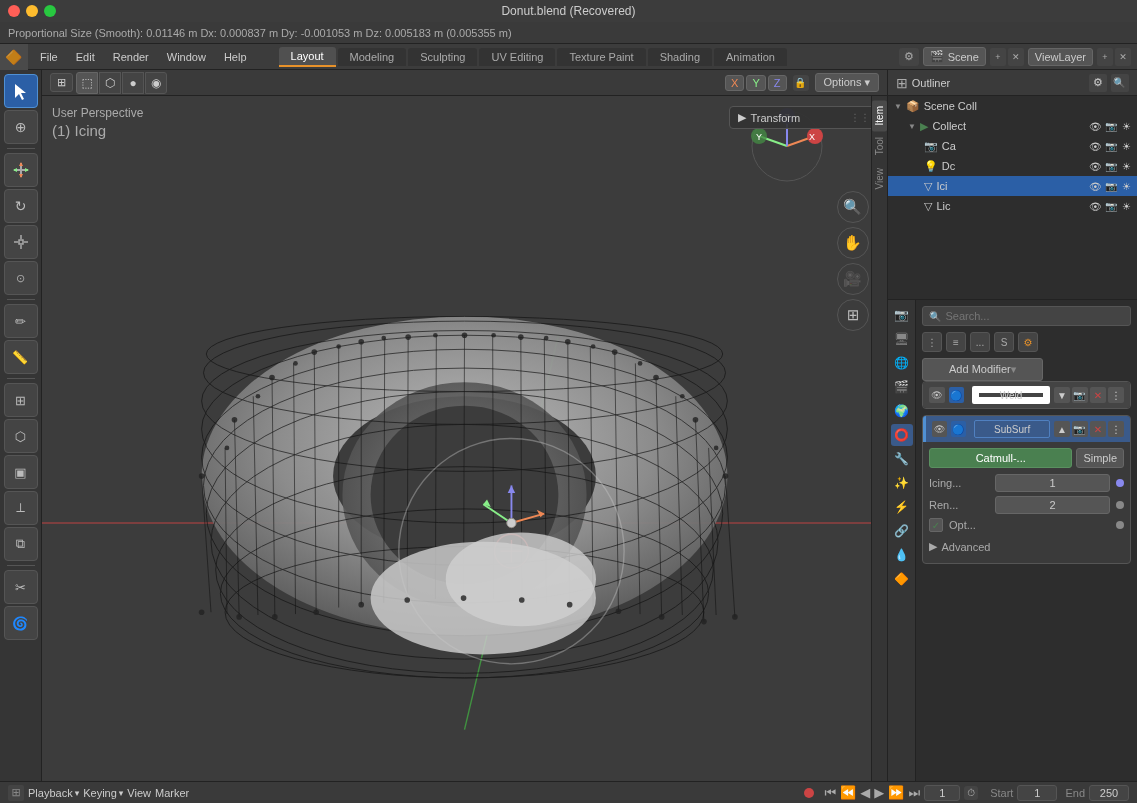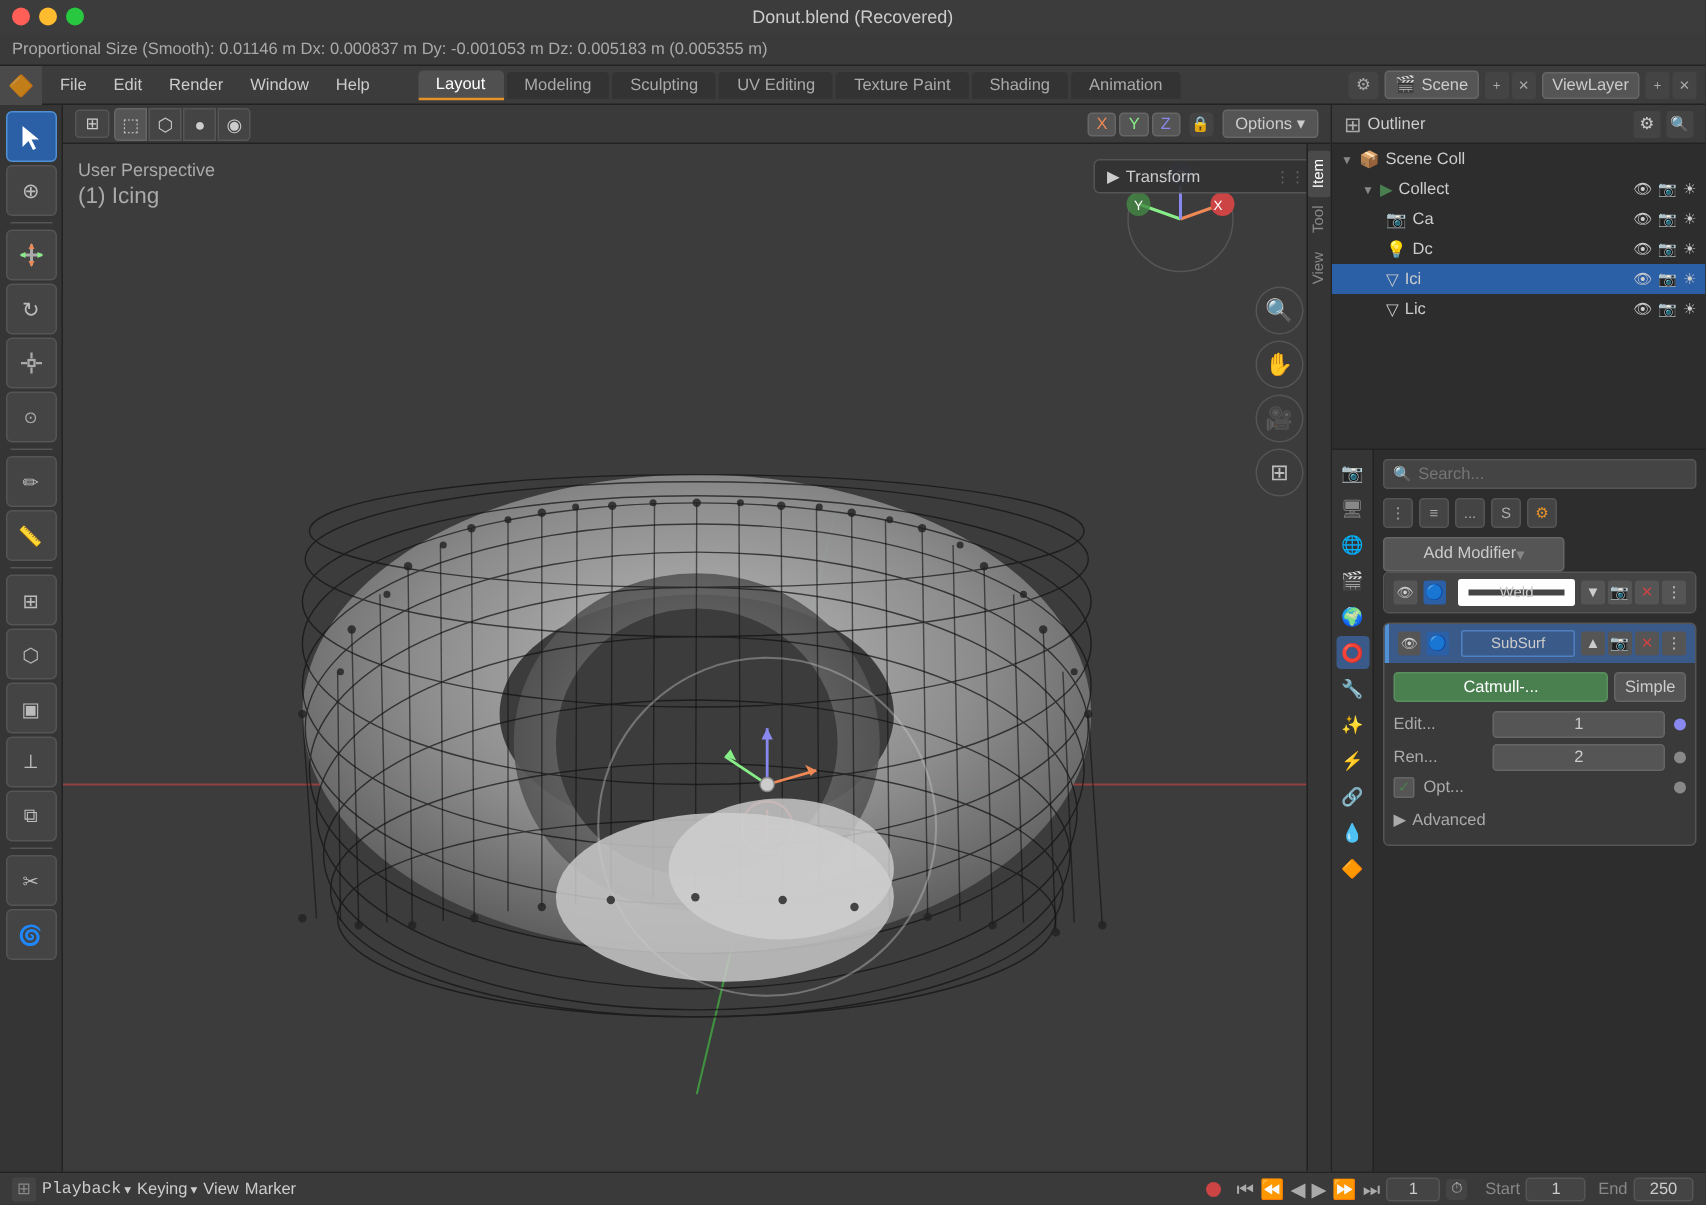--- a/index.html
+++ b/index.html
@@ -897,21 +897,21 @@
             </div>
           </div>
           <div class="modifier-body">
 
             <div class="mod-type-row">
               <button class="mod-type-btn">Catmull-...</button>
               <button class="mod-type-btn2">Simple</button>
             </div>
 
             <div class="mod-row">
-              <span class="mod-label">Edit...</span>
+              <span class="mod-label">Icing...</span>
               <div class="mod-value">1</div>
               <div class="mod-dot" style="background:#88e;"></div>
             </div>
 
             <div class="mod-row">
               <span class="mod-label">Ren...</span>
               <div class="mod-value">2</div>
               <div class="mod-dot" style="background:#888;"></div>
             </div>
 
@@ -929,21 +929,21 @@
         </div>
 
       </div>
     </div>
   </div>
 </div>
 
 <div id="timeline-controls">
   <div style="width:16px;height:16px;background:#444;border-radius:2px;display:flex;align-items:center;justify-content:center;font-size:11px;color:#888;">⊞</div>
   <div style="display:flex;align-items:center;gap:2px;font-size:11px;color:#ccc;">
-    <span style="cursor:pointer;font-family:Liberation Mono, monospace;">Playback</span>
+    <span style="cursor:pointer;">Playback</span>
     <span style="cursor:pointer;font-size:9px;">▾</span>
   </div>
   <div style="display:flex;align-items:center;gap:2px;font-size:11px;color:#ccc;">
     <span style="cursor:pointer;">Keying</span>
     <span style="cursor:pointer;font-size:9px;">▾</span>
   </div>
   <div style="font-size:11px;color:#ccc;cursor:pointer;">View</div>
   <div style="font-size:11px;color:#ccc;cursor:pointer;">Marker</div>
 
   <div style="flex:1;"></div>

